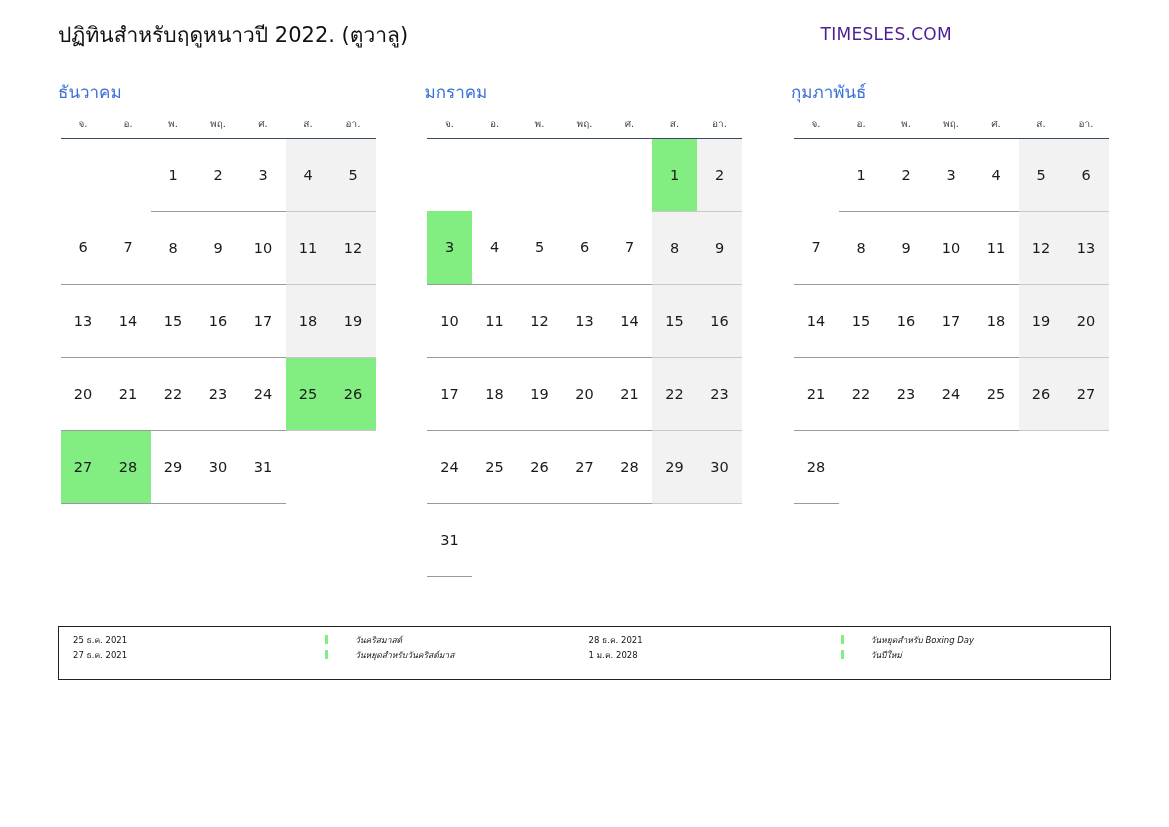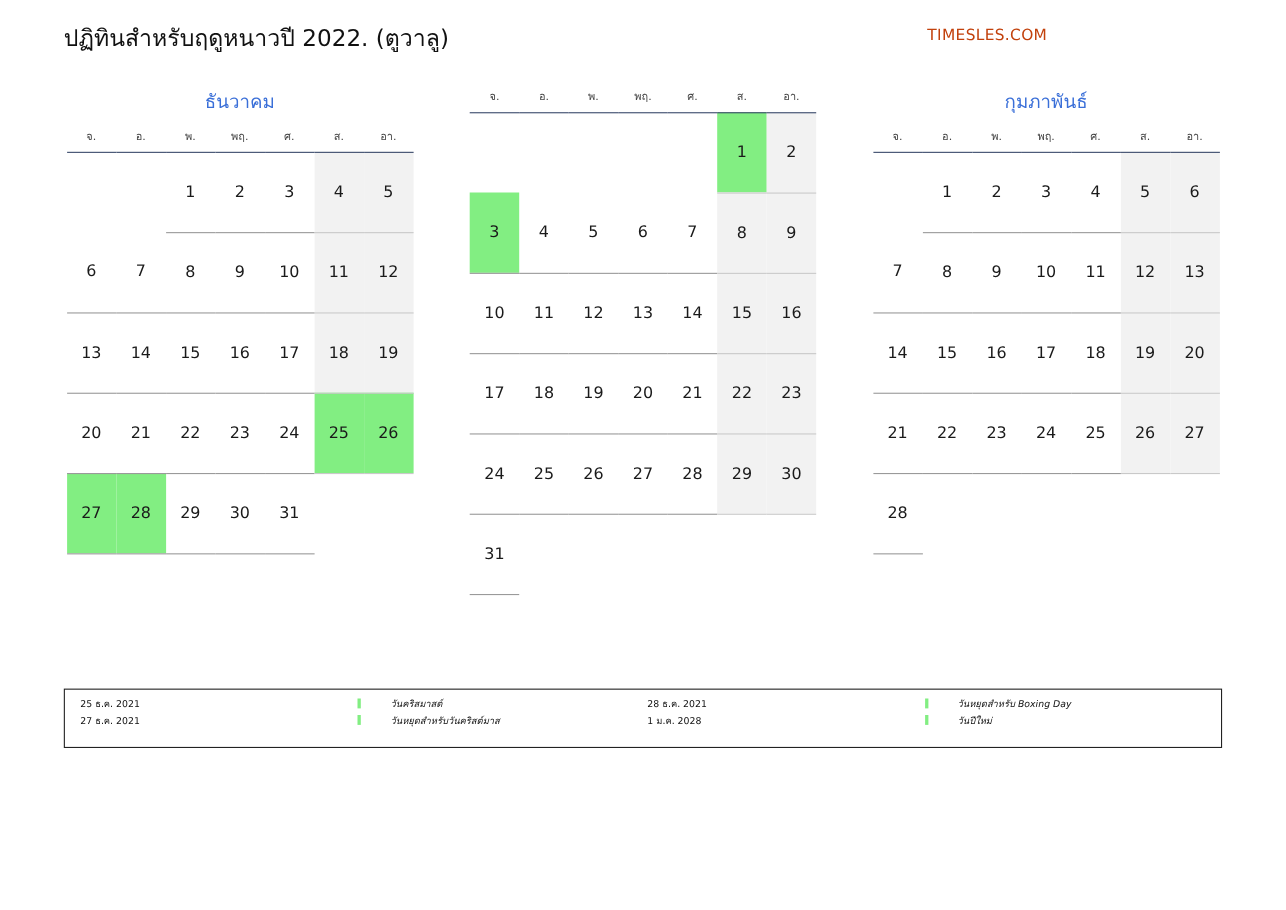--- a/index.html
+++ b/index.html
@@ -15,36 +15,35 @@
     position: absolute;
     left: 58px; top: 18px;
     font-size: 21px;
     color: #111111;
     font-weight: 400;
     white-space: nowrap;
   }
   .brand {
     position: absolute;
     right: 58px; top: 24px;
-    font-size: 14px;
-    color: #c2410c;
+    font-size: 17px;
+    color: #4c1d95;
     letter-spacing: .3px;
     text-decoration: none;
   }
 
   .months {
     position: absolute;
     left: 58px; top: 78px;
     width: 1053px;
     display: flex;
     justify-content: space-between;
   }
   .month { width: 320px; }
   .month-name {
-    text-align: center;
     color: #3a6fd8;
     font-size: 17px;
     margin-bottom: 14px;
     height: 22px;
   }
 
   table.cal {
     width: 315px;
     border-collapse: collapse;
     table-layout: fixed;
@@ -173,20 +172,21 @@
               <td class="">29</td>
               <td class="">30</td>
               <td class="">31</td>
               <td class="empty"></td>
               <td class="empty"></td>
             </tr>
           </tbody>
         </table>
       </div>
       <div class="month">
+        <div class="month-name">มกราคม</div>
         <table class="cal">
           <thead>
             <tr>
               <th>จ.</th>
               <th>อ.</th>
               <th>พ.</th>
               <th>พฤ.</th>
               <th>ศ.</th>
               <th>ส.</th>
               <th>อา.</th>

